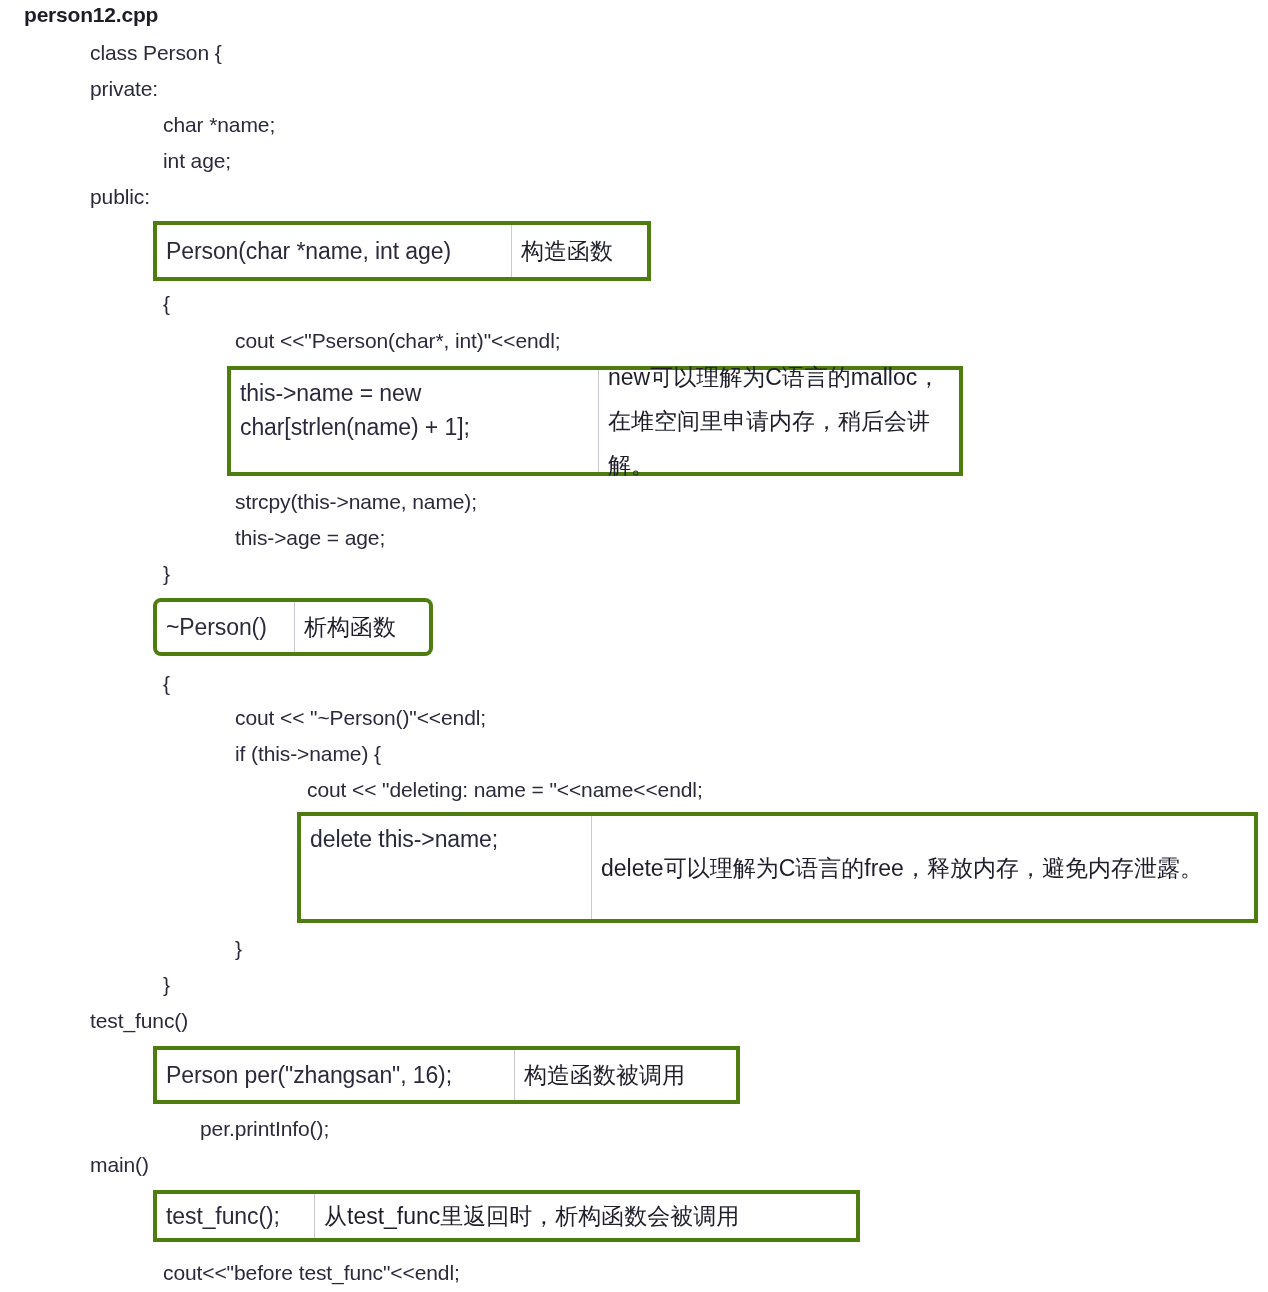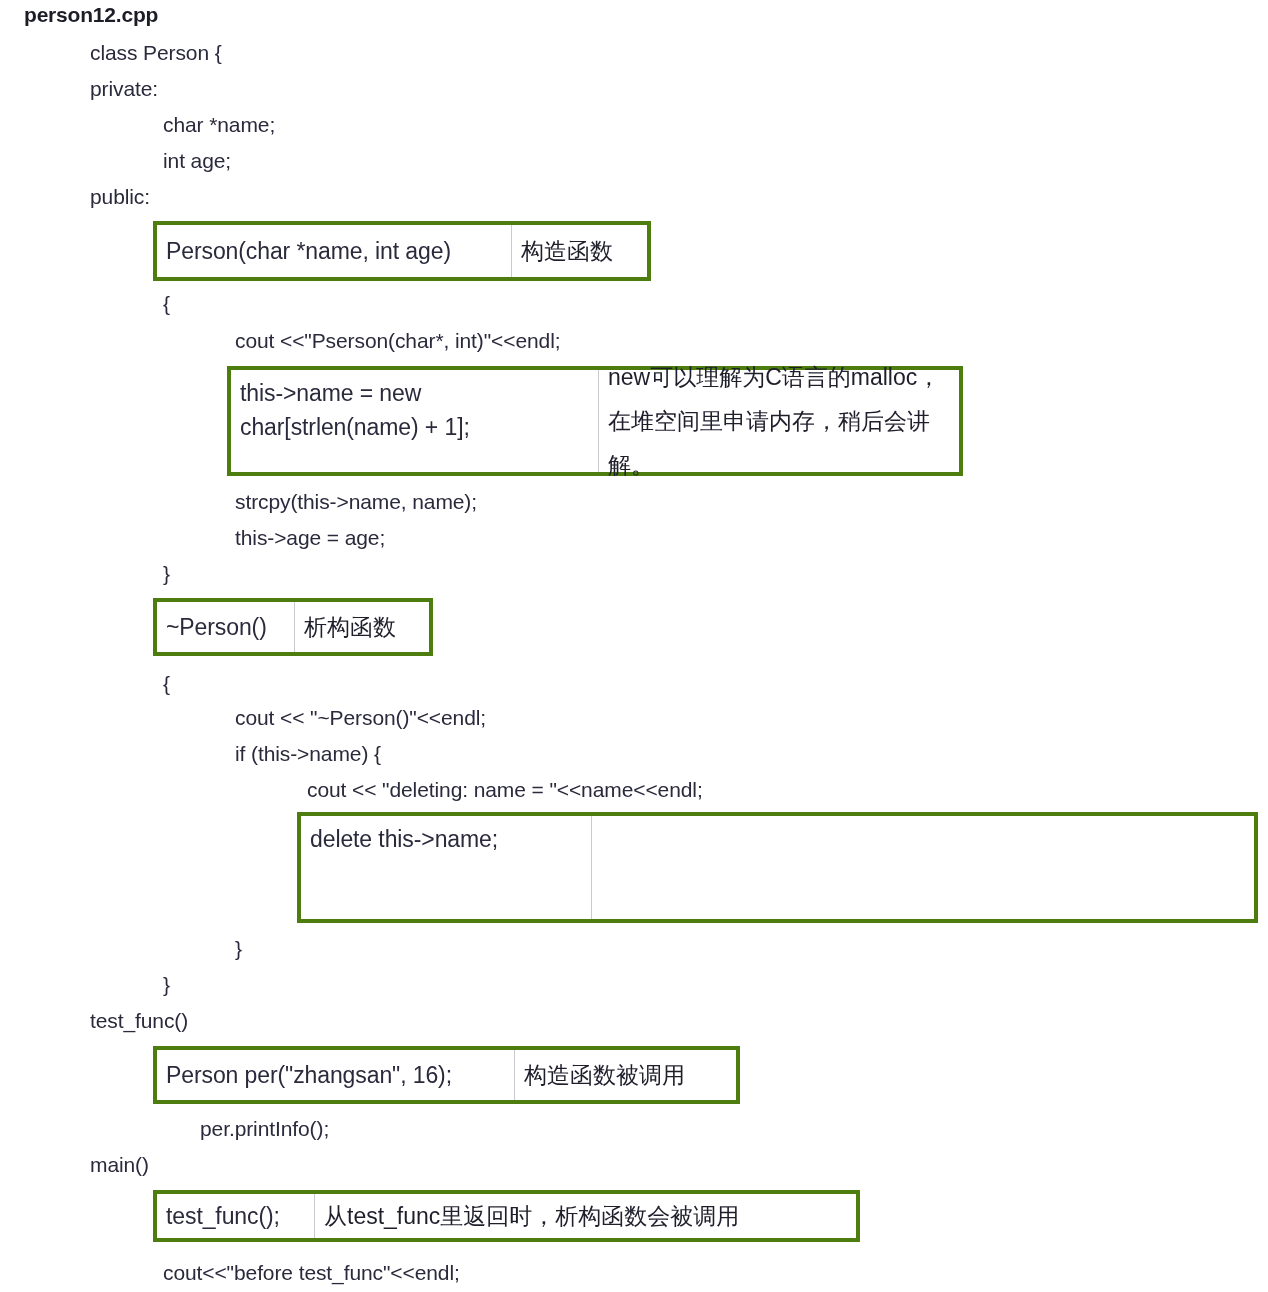--- a/index.html
+++ b/index.html
@@ -109,26 +109,27 @@
   <div id="anno-container">
       <div class="anno" style="left: 153px; top: 221px; width: 498px; height: 60px;">
         <div class="anno-cell cell code" style="width: 355px; flex: 0 0 355px;">Person(char *name, int age)</div>
         <div class="cell note tight" style="flex: 1 1 auto;">构造函数</div>
       </div>
       <div class="anno" style="left: 227px; top: 366px; width: 736px; height: 110px;">
         <div class="anno-cell cell code top" style="width: 368px; flex: 0 0 368px;">this-&gt;name = new
 char[strlen(name) + 1];</div>
         <div class="cell note" style="flex: 1 1 auto;">new可以理解为C语言的malloc，在堆空间里申请内存，稍后会讲解。</div>
       </div>
-      <div class="anno" style="left: 153px; top: 598px; width: 280px; height: 58px;">
+      <div class="anno" style="left: 153px; top: 598px; width: 280px; height: 58px; border-radius: 8px;">
         <div class="anno-cell cell code" style="width: 138px; flex: 0 0 138px;">~Person()</div>
         <div class="cell note tight" style="flex: 1 1 auto;">析构函数</div>
       </div>
       <div class="anno" style="left: 297px; top: 812px; width: 961px; height: 111px;">
         <div class="anno-cell cell code top" style="width: 291px; flex: 0 0 291px;">delete this-&gt;name;</div>
+        <div class="cell note" style="flex: 1 1 auto;">delete可以理解为C语言的free，释放内存，避免内存泄露。</div>
       </div>
       <div class="anno" style="left: 153px; top: 1046px; width: 587px; height: 58px;">
         <div class="anno-cell cell code" style="width: 358px; flex: 0 0 358px;">Person per("zhangsan", 16);</div>
         <div class="cell note tight" style="flex: 1 1 auto;">构造函数被调用</div>
       </div>
       <div class="anno" style="left: 153px; top: 1190px; width: 707px; height: 52px;">
         <div class="anno-cell cell code" style="width: 158px; flex: 0 0 158px;">test_func();</div>
         <div class="cell note tight" style="flex: 1 1 auto;">从test_func里返回时，析构函数会被调用</div>
       </div>
     </div>

